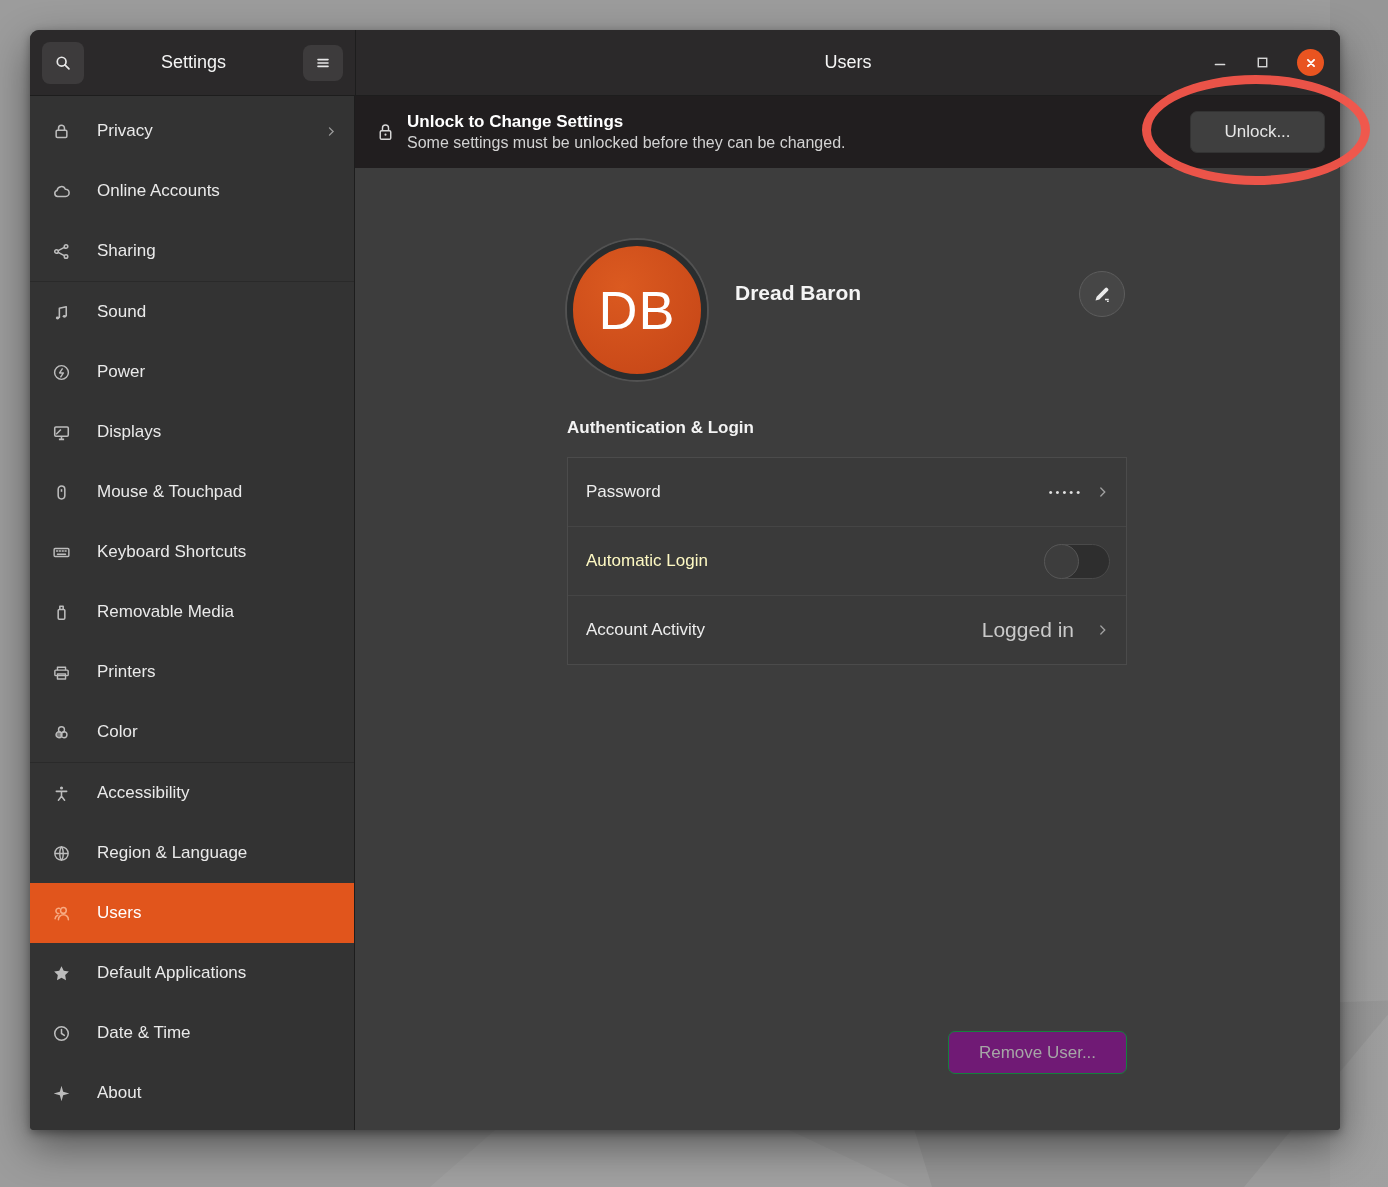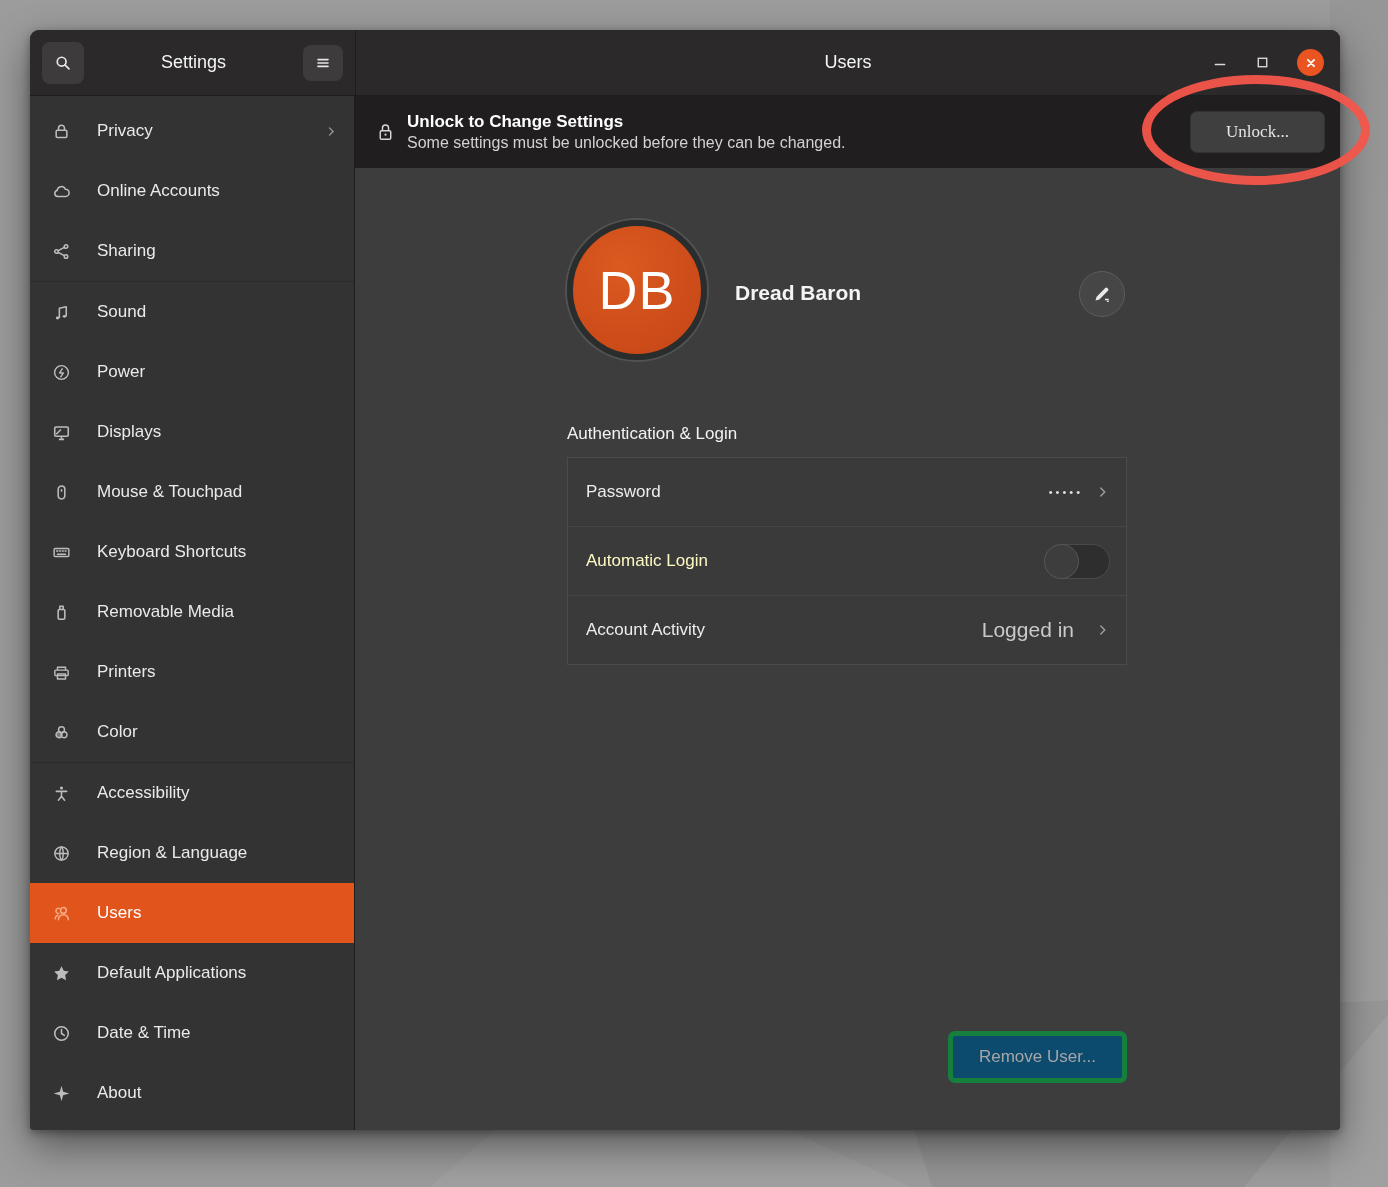--- a/index.html
+++ b/index.html
@@ -45,49 +45,49 @@
 
   
   .main{flex:1;display:flex;flex-direction:column;min-width:0;background:#3d3d3d}
   .banner{height:72px;flex:none;background:#211E1F;display:flex;align-items:center;padding:0 15px 0 20px;box-sizing:border-box}
   .banner .ic{width:21px;height:24px;color:#d6d6d6;display:flex;margin-right:11px;flex:none}
   .banner .ic svg{width:100%;height:100%}
   .banner-text{display:flex;flex-direction:column;line-height:1.25}
   .banner-title{font-size:17px;font-weight:bold;color:#ffffff}
   .banner-sub{font-size:16px;color:#d2d2d2}
   .unlock-btn{margin-left:auto;width:135px;height:42px;border-radius:7px;background:#3f3f3f;border:1px solid #333;
-              color:#e6e6e6;font-size:17px;cursor:pointer;font-family:Liberation Serif, serif}
+              color:#e6e6e6;font-size:17px;cursor:pointer;font-family:Liberation Sans, sans-serif}
 
   .content{flex:1;position:relative}
 
-  .avatar{position:absolute;left:212px;top:52px;width:140px;height:140px;border-radius:50%;box-sizing:border-box;
+  .avatar{position:absolute;left:212px;top:72px;width:140px;height:140px;border-radius:50%;box-sizing:border-box;
           background:radial-gradient(circle at 38% 32%,#DB5A20,#C44416);border:6px solid #2a2d2e;
           box-shadow:0 0 0 2px #525252;display:flex;align-items:center;justify-content:center;
           color:#ffffff;font-size:54px;font-weight:500;letter-spacing:1px}
   .user-name{position:absolute;left:380px;top:113px;font-size:21px;font-weight:bold;color:#f4f4f4}
   .edit-btn{position:absolute;left:724px;top:103px;width:46px;height:46px;border-radius:50%;box-sizing:border-box;
             background:#464646;border:1px solid #5d5d5d;display:flex;align-items:center;justify-content:center;
             color:#eaeaea;cursor:pointer}
   .edit-btn svg{width:20px;height:20px}
 
-  .section-title{position:absolute;left:212px;top:256px;font-size:17px;font-weight:normal;color:#f3f3f3}
+  .section-title{position:absolute;left:212px;top:250px;font-size:17px;font-weight:bold;color:#f3f3f3}
   .auth-box{position:absolute;left:212px;top:289px;width:560px;box-sizing:border-box;border:1px solid #4b4b4b;background:#3a3a3a}
   .arow{display:flex;align-items:center;height:68px;padding:0 16px 0 18px;font-size:17px;color:#ededed}
   .arow + .arow{border-top:1px solid #454545}
   .arow .lbl.disabled{color:#fef9c3}
   .dots{margin-left:auto;margin-right:13px;font-size:11px;letter-spacing:3px;color:#e0e0e0}
   .val{margin-left:auto;margin-right:22px;font-size:21px;color:#c9c9c9}
   .arow .chev{width:14px;height:14px;color:#a2a2a2;display:flex}
   .arow .chev svg{width:100%;height:100%}
   .toggle{margin-left:auto;width:66px;height:35px;border-radius:18px;background:#2e2e2e;border:1px solid #4a4a4a;
           position:relative;box-sizing:border-box;cursor:pointer}
   .toggle .knob{position:absolute;left:-1px;top:-1px;width:35px;height:35px;border-radius:50%;background:#3d3d3d;
                 border:1px solid #565656;box-sizing:border-box}
-  .remove-btn{position:absolute;left:593px;top:863px;width:179px;height:52px;border-radius:7px;background:#0c4a6e;
-              border:5px solid #15803d;color:#a6a6a6;font-size:17px;cursor:pointer;font-family:inherit}
+  .remove-btn{position:absolute;left:593px;top:863px;width:179px;height:43px;border-radius:7px;background:#701a75;
+              border:1px solid #15803d;color:#a6a6a6;font-size:17px;cursor:pointer;font-family:inherit}
 
   
   .annotation-ellipse{position:absolute;left:1142px;top:75px;width:228px;height:110px;border-radius:50%;
                       border:9px solid rgba(244,85,74,.95);box-sizing:border-box;z-index:60;pointer-events:none}
 </style>
 </head>
 <body>
 
 <div id="screen">
   <div class="bg-shape s1"></div>

